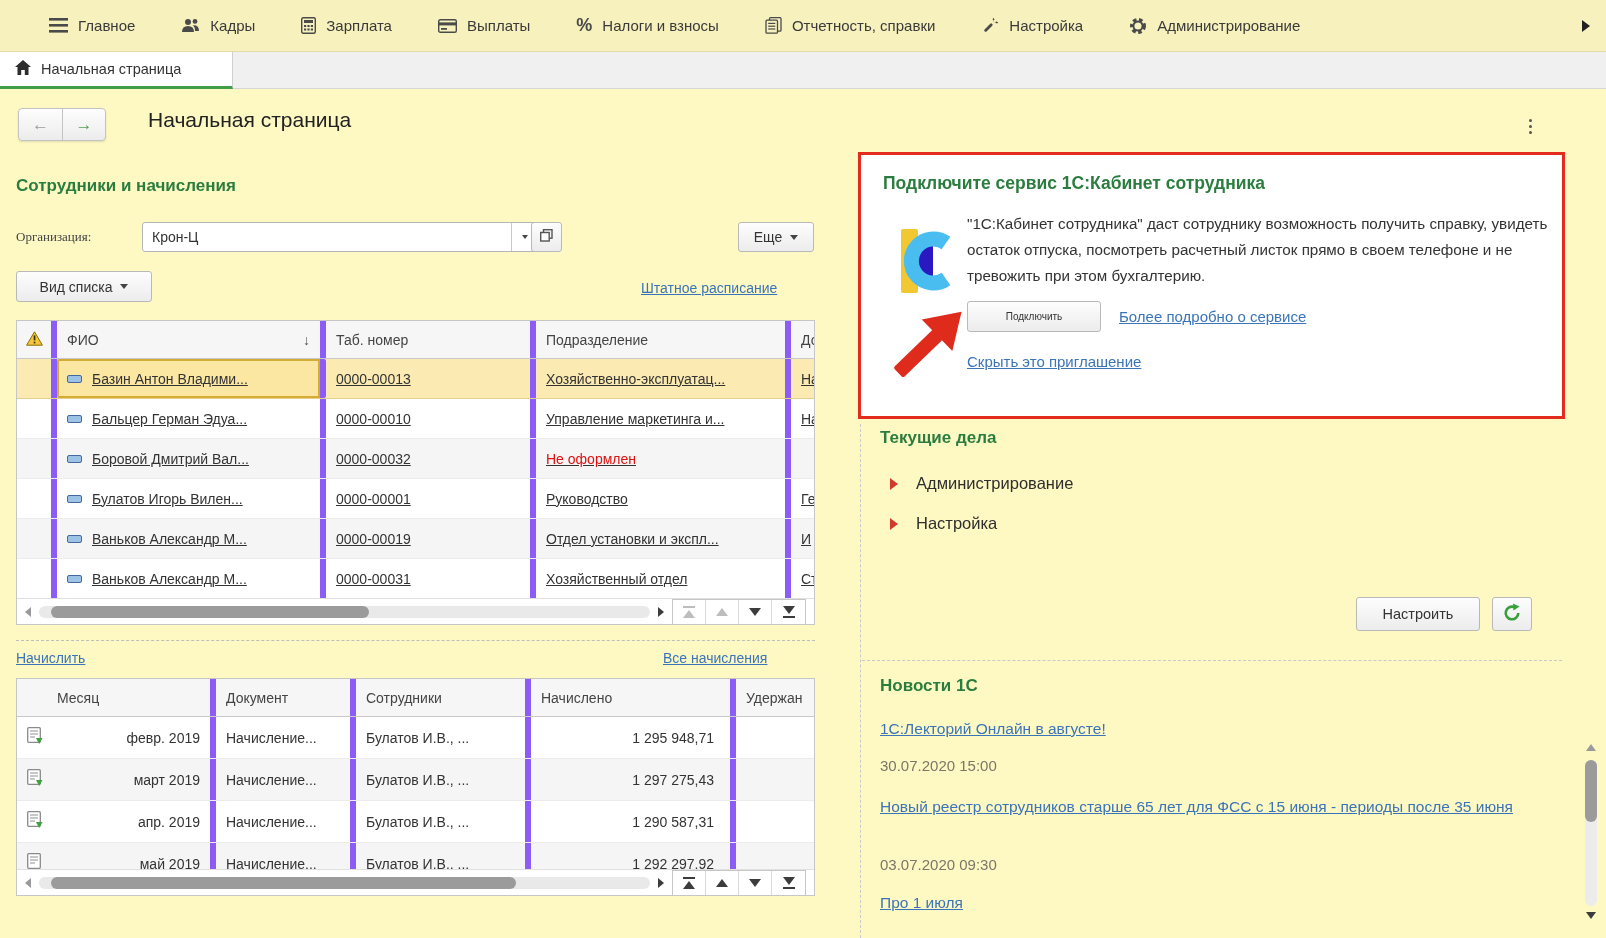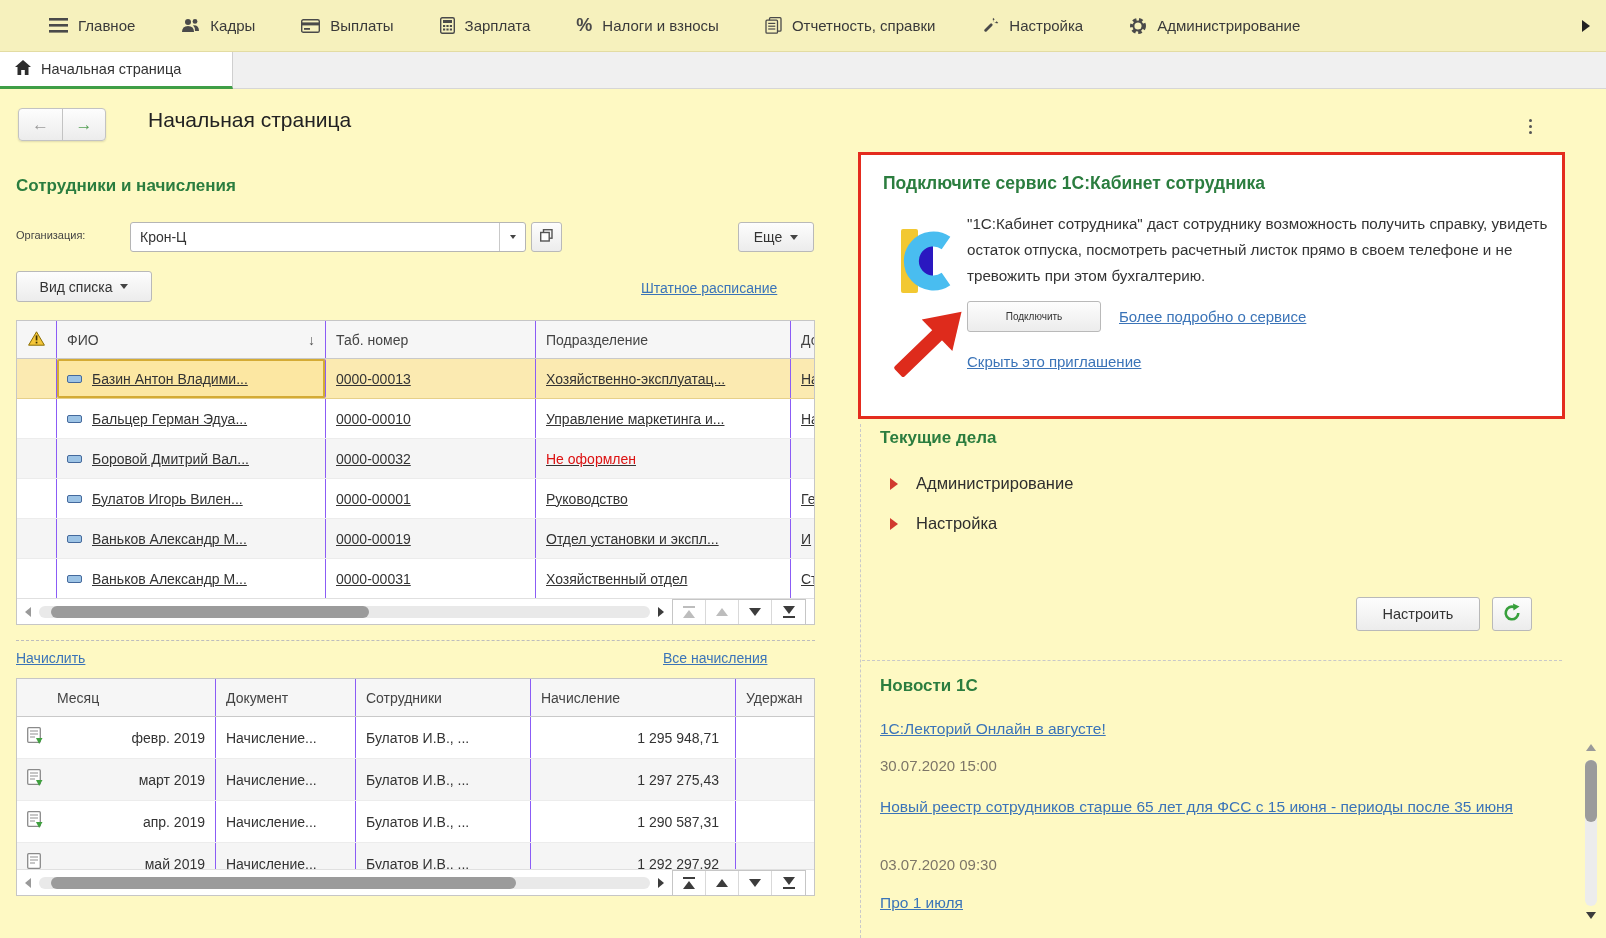--- a/index.html
+++ b/index.html
@@ -42,37 +42,37 @@
   .green-h { color:#2b7d3f; font-weight:bold; font-size:17px; }
   .link { color:#3b74b8; text-decoration:underline; font-size:14px; cursor:pointer; }
   .btn { display:inline-flex; align-items:center; justify-content:center; gap:8px;
          background:linear-gradient(#fdfdfd,#ececec); border:1px solid #b9b9b9;
          border-radius:3px; font-size:14px; color:#333; cursor:pointer; }
   .caret { width:0; height:0; border-left:4px solid transparent; border-right:4px solid transparent;
            border-top:5px solid #444; display:inline-block; }
 
   
   .sec-h1 { position:absolute; left:16px; top:176px; }
-  .org-label { position:absolute; left:16px; top:229px; font-size:11px; color:#444; }
-  .org-field { position:absolute; left:130px; top:222px; width:396px; height:30px;
+  .org-label { position:absolute; left:16px; top:229px; font-size:13px; color:#444;font-family:Liberation Serif, serif; }
+  .org-field { position:absolute; left:142px; top:222px; width:396px; height:30px;
                border:1px solid #b5b5b5; border-radius:3px; background:#fff; display:flex; }
   .org-value { flex:1; display:flex; align-items:center; padding-left:9px; font-size:14px; }
   .org-dd { width:26px; border-left:1px solid #c9c9c9; display:flex; align-items:center; justify-content:center; }
   .choose-btn { position:absolute; left:531px; top:222px; width:31px; height:30px; }
   .more-btn { position:absolute; left:738px; top:222px; width:76px; height:30px; }
   .viewlist-btn { position:absolute; left:16px; top:271px; width:136px; height:31px; }
   .staffing { position:absolute; left:641px; top:280px; }
 
   
   .tbl { position:absolute; border:1px solid #c6c6c6; background:#fff; }
   .tbl1 { left:16px; top:320px; width:799px; height:305px; }
   .thead { display:flex; height:38px; background:#f6f6f6; border-bottom:1px solid #c9c9c9;
            font-size:14px; color:#444; }
   .thead .cell { display:flex; align-items:center; }
-  .cell { padding:0 10px; border-right:1px solid #8b5cf6; overflow:hidden; white-space:nowrap; }
+  .cell { padding:0 10px; border-right:6px solid #8b5cf6; overflow:hidden; white-space:nowrap; }
   .cell:last-child { border-right:none; }
   .trow { display:flex; height:40px; align-items:stretch; font-size:14px; border-bottom:1px solid #ececec;text-decoration:underline; }
   .trow .cell { display:flex; align-items:center; }
   .trow.alt { background:#f5f5f5; }
   .trow.sel { background:#fbeab1; border-bottom:1px solid #e6d08a; }
   .c-warn { width:40px; justify-content:center; }
   .c-fio  { width:269px; }
   .c-tab  { width:210px; }
   .c-dept { width:255px; }
   .c-pos  { flex:1; }
@@ -179,46 +179,46 @@
             <circle cx="7" cy="4" r="3" fill="#4a4a4a"></circle>
             <path d="M1,14 q0-6 6-6 q6,0 6,6 z" fill="#4a4a4a"></path>
             <circle cx="14" cy="3.4" r="2.4" fill="#4a4a4a"></circle>
             <path d="M12,7.2 q6,-0.5 6,5.8 l-4,0 q0-4 -2-5.8 z" fill="#4a4a4a"></path>
           </svg>
         </span>
       <span>Кадры</span>
     </div>
     <div class="menu-item">
       <span>
-          <svg width="19" height="14" viewBox="0 0 19 14">
-            <rect x="0.7" y="0.7" width="17.6" height="12.6" rx="1.6" fill="none" stroke="#4a4a4a" stroke-width="1.4"></rect>
-            <rect x="1" y="3.4" width="17" height="3" fill="#4a4a4a"></rect>
-            <rect x="3" y="9" width="6" height="1.8" fill="#4a4a4a"></rect>
-          </svg>
-        </span>
-      <span>Выплаты</span>
-    </div>
-    <div class="menu-item">
-      <span>
           <svg width="15" height="17" viewBox="0 0 15 17">
             <rect x="0.7" y="0.7" width="13.6" height="15.6" rx="1.5" fill="none" stroke="#4a4a4a" stroke-width="1.4"></rect>
             <rect x="3" y="3" width="9" height="3" fill="#4a4a4a"></rect>
             <g fill="#4a4a4a">
               <rect x="3" y="8" width="2.2" height="2"></rect>
               <rect x="6.4" y="8" width="2.2" height="2"></rect>
               <rect x="9.8" y="8" width="2.2" height="2"></rect>
               <rect x="3" y="11.5" width="2.2" height="2"></rect>
               <rect x="6.4" y="11.5" width="2.2" height="2"></rect>
               <rect x="9.8" y="11.5" width="2.2" height="2"></rect>
             </g>
           </svg>
         </span>
       <span>Зарплата</span>
     </div>
     <div class="menu-item">
+      <span>
+          <svg width="19" height="14" viewBox="0 0 19 14">
+            <rect x="0.7" y="0.7" width="17.6" height="12.6" rx="1.6" fill="none" stroke="#4a4a4a" stroke-width="1.4"></rect>
+            <rect x="1" y="3.4" width="17" height="3" fill="#4a4a4a"></rect>
+            <rect x="3" y="9" width="6" height="1.8" fill="#4a4a4a"></rect>
+          </svg>
+        </span>
+      <span>Выплаты</span>
+    </div>
+    <div class="menu-item">
       <span class="pct">%</span>
       <span>Налоги и взносы</span>
     </div>
     <div class="menu-item">
       <span>
           <svg width="17" height="17" viewBox="0 0 17 17">
             <rect x="4.5" y="0.7" width="11.5" height="13.5" rx="1" fill="#f6f1bd" stroke="#4a4a4a" stroke-width="1.3"></rect>
             <rect x="1" y="3.2" width="11.5" height="13" rx="1" fill="#f6f1bd" stroke="#4a4a4a" stroke-width="1.3"></rect>
             <g stroke="#4a4a4a" stroke-width="1.2">
               <line x1="3.2" y1="6.4" x2="10.3" y2="6.4"></line>
@@ -463,21 +463,21 @@
       <div class="cell a-month">
           <span>Месяц</span>
         </div>
       <div class="cell a-doc">
           <span>Документ</span>
         </div>
       <div class="cell a-emp">
           <span>Сотрудники</span>
         </div>
       <div class="cell a-sum" style="justify-content:flex-start;">
-          <span>Начисление</span>
+          <span>Начислено</span>
         </div>
       <div class="cell a-ud">
           <span>Удержан</span>
         </div>
     </div>
 
     <div class="arow">
       <div class="cell a-month a-month-body">
           <span class="docicon"><svg width="16" height="18" viewBox="0 0 16 18">
               <rect x="0.7" y="0.7" width="12.6" height="14.6" rx="1" fill="#fff" stroke="#8a8a8a" stroke-width="1.3"></rect>

